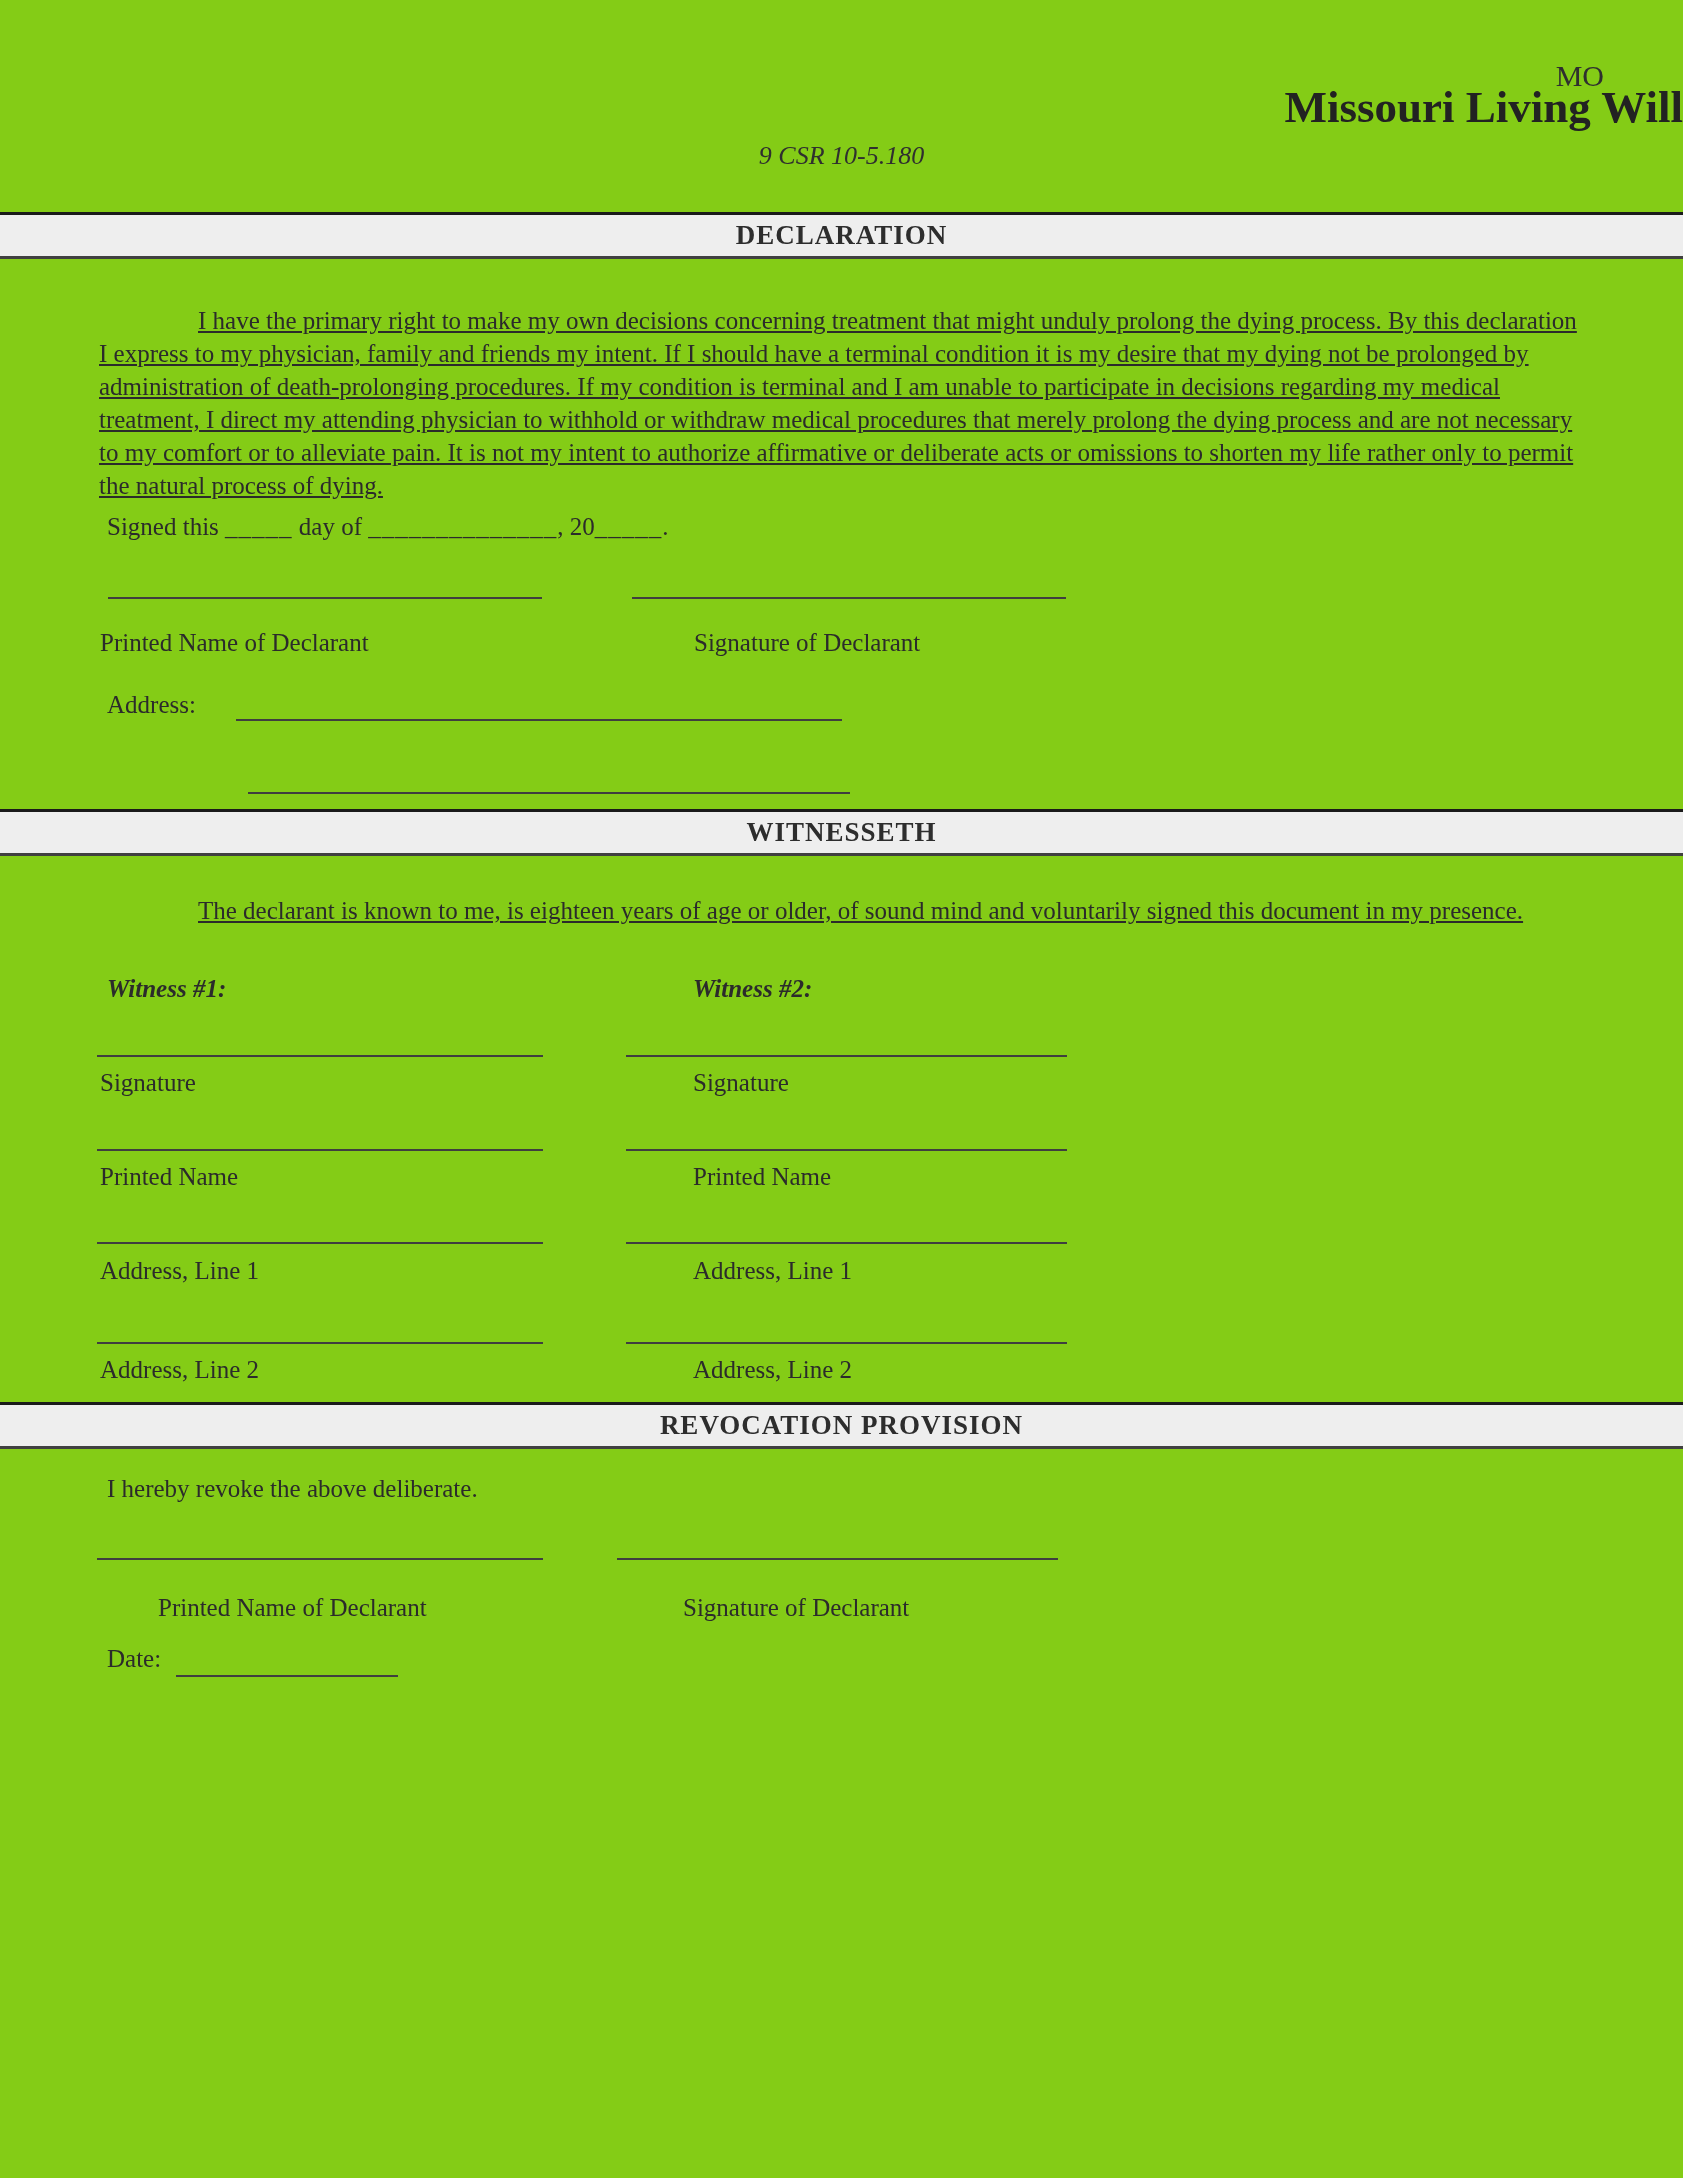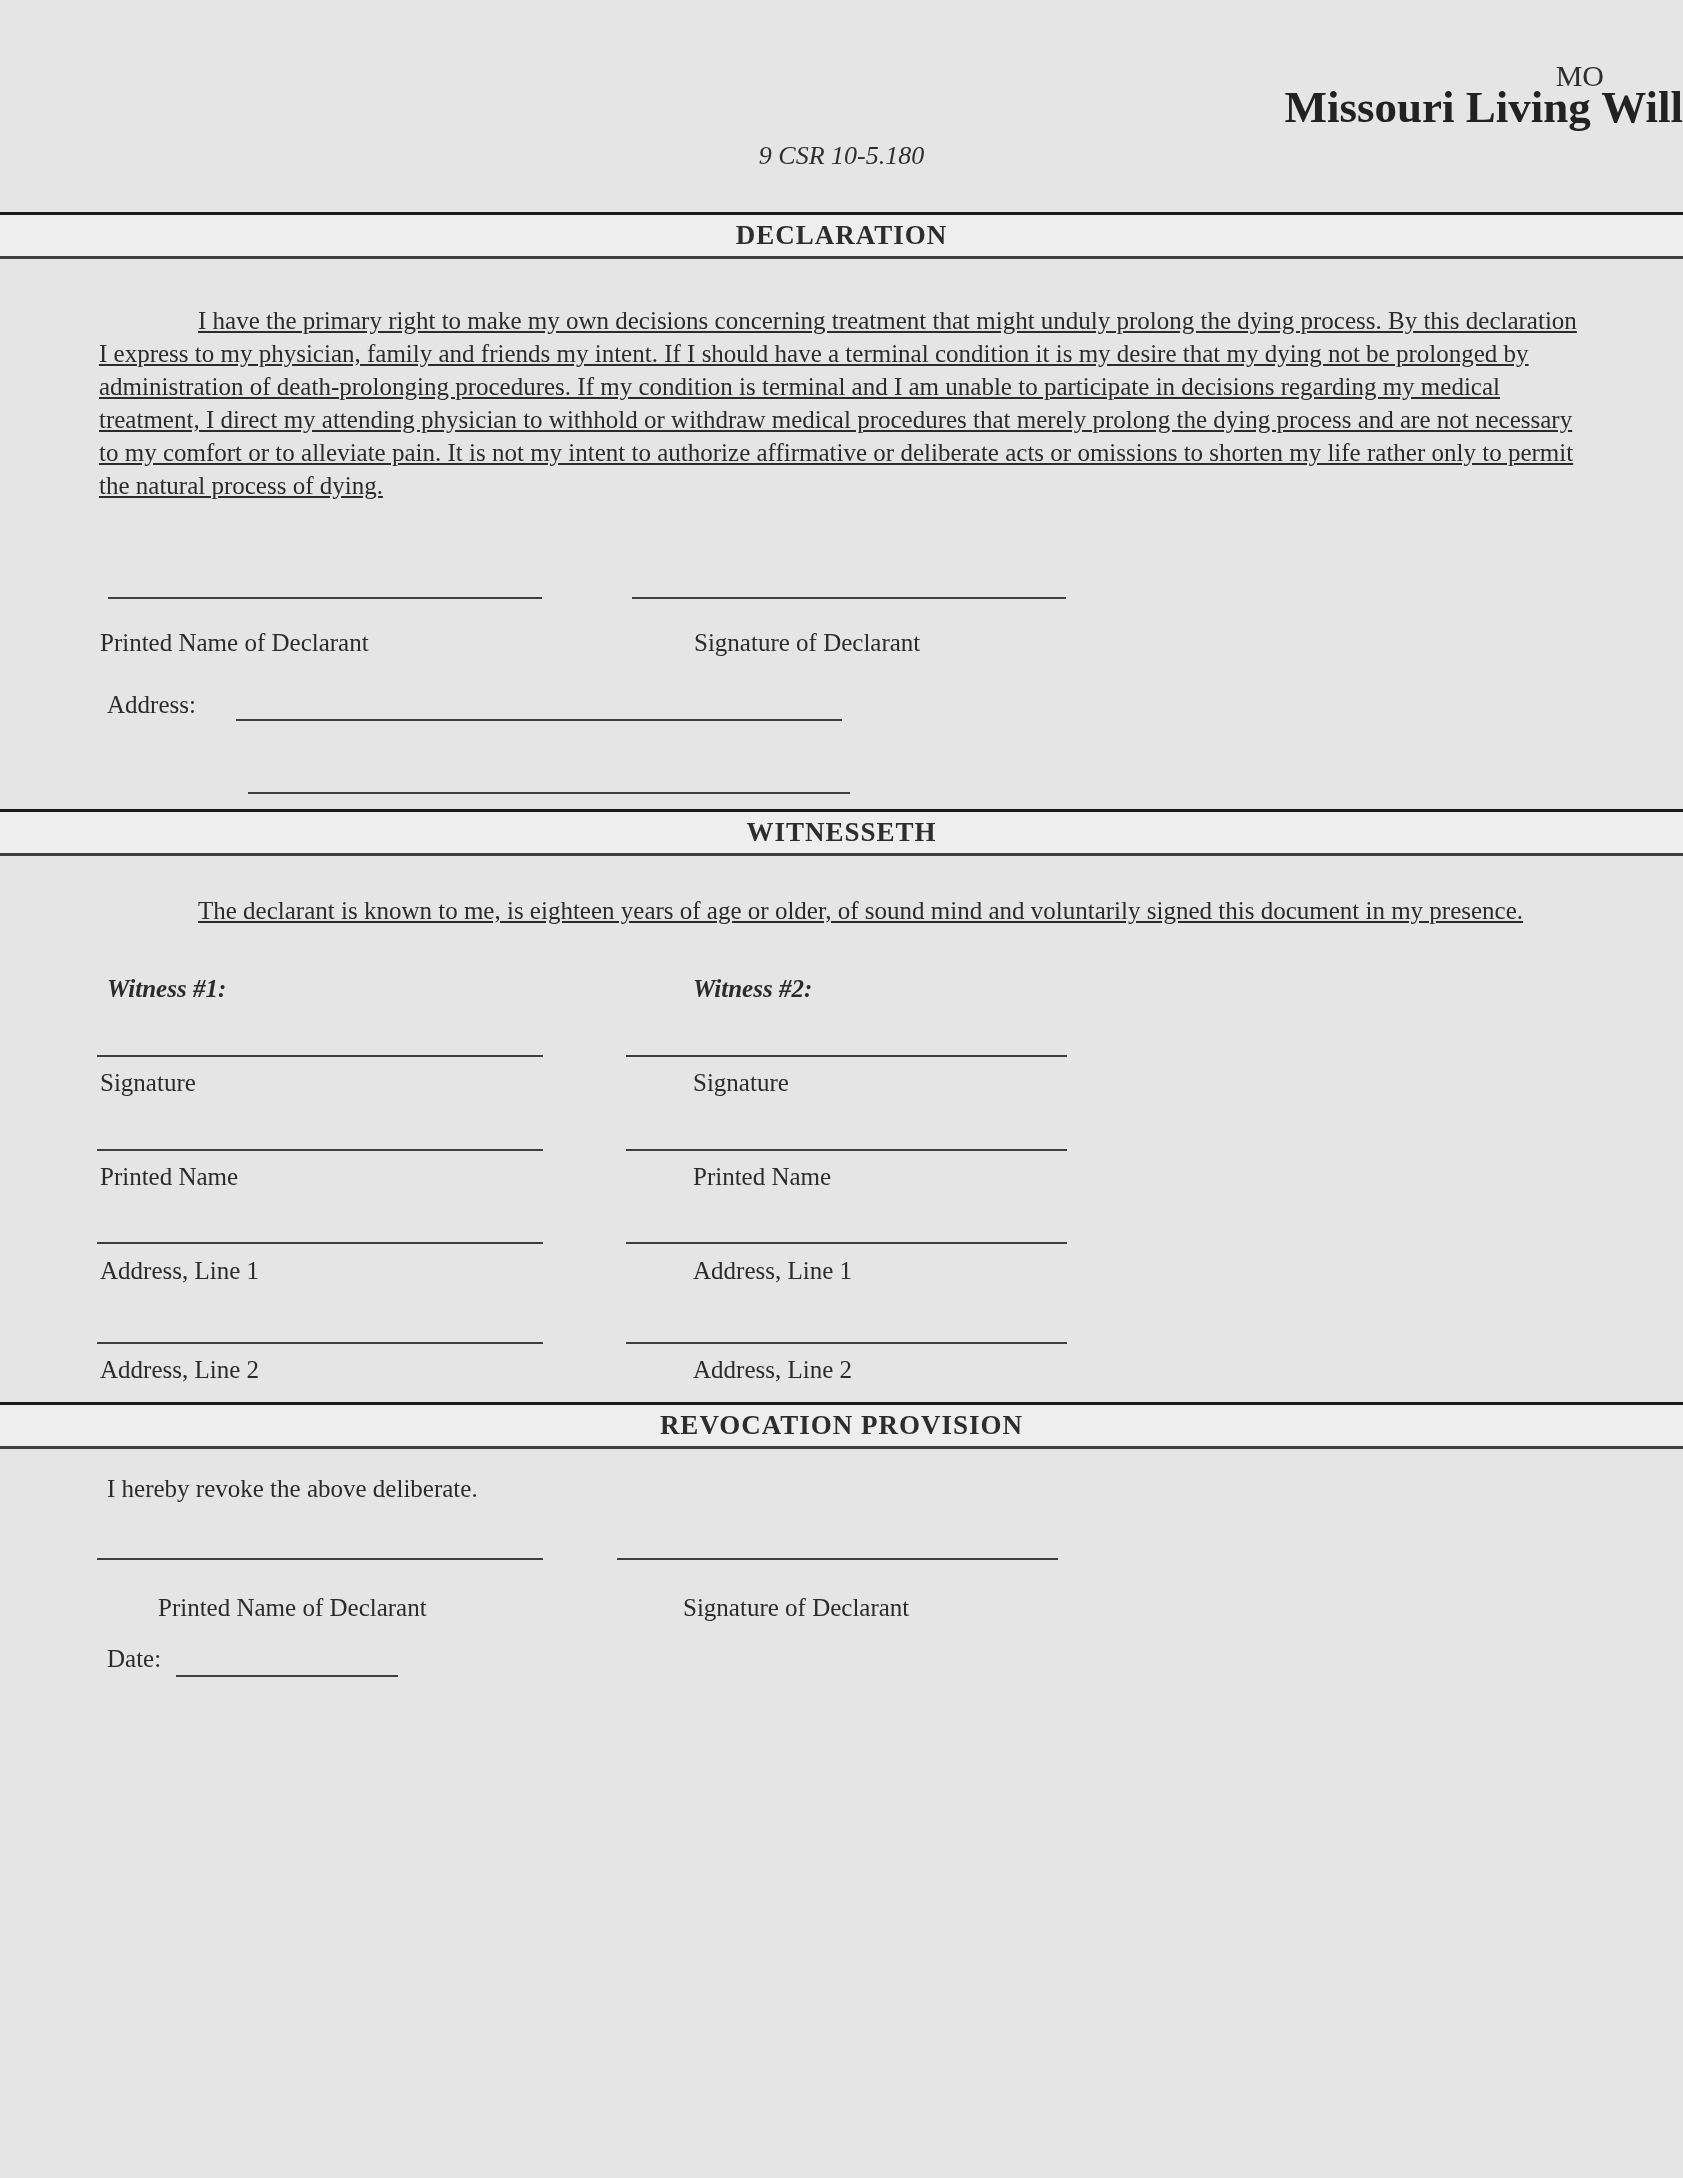--- a/index.html
+++ b/index.html
@@ -1,19 +1,19 @@
 <!DOCTYPE html>
 <html><head>
 <meta charset="utf-8">
 <style>
   html,body{margin:0;padding:0;background:#ffffff;}
   .page{
     position:relative;
     width:1683px;height:2178px;
-    background:#e5e5e5;
+    background:#84cc16;
     font-family:"Liberation Serif","DejaVu Serif",serif;
     color:#2b2b2b;
     overflow:hidden;
   }
   .abs{position:absolute;}
   .state-code{
     top:59px;right:79px;
     font-size:30px;color:#2f2f2f;
   }
   .title{
@@ -74,20 +74,26 @@
   <div class="abs state-code">MO</div>
   <h1 class="abs title">Missouri Living Will</h1>
   <div class="abs subtitle">9 CSR 10-5.180</div>
 
   <div class="abs section-bar bar-declaration">
     <span>DECLARATION</span>
   </div>
 
   <p class="abs body-text indent decl-paragraph">I have the primary right to make my own decisions concerning treatment that might unduly prolong the dying process. By this declaration I express to my physician, family and friends my intent. If I should have a terminal condition it is my desire that my dying not be prolonged by administration of death-prolonging procedures. If my condition is terminal and I am unable to participate in decisions regarding my medical treatment, I direct my attending physician to withhold or withdraw medical procedures that merely prolong the dying process and are not necessary to my comfort or to alleviate pain. It is not my intent to authorize affirmative or deliberate acts or omissions to shorten my life rather only to permit the natural process of dying.</p>
 
+  <div class="abs line-text signed-line">
+    <span>Signed this</span>
+    <span class="blank">_____</span>
+    <span>day of</span>
+    <span class="blank">______________</span><span>, 20</span><span class="blank">_____</span><span>.</span>
+  </div>
 
   <div class="abs rule" style="top:597px;left:108px;width:434px;"></div>
   <div class="abs rule" style="top:597px;left:632px;width:434px;"></div>
   <div class="abs label" style="top:629px;left:100px;">Printed Name of Declarant</div>
   <div class="abs label" style="top:629px;left:694px;">Signature of Declarant</div>
 
   <div class="abs label" style="top:691px;left:107px;">Address:</div>
   <div class="abs rule" style="top:719px;left:236px;width:606px;"></div>
   <div class="abs rule" style="top:792px;left:248px;width:602px;"></div>
 

